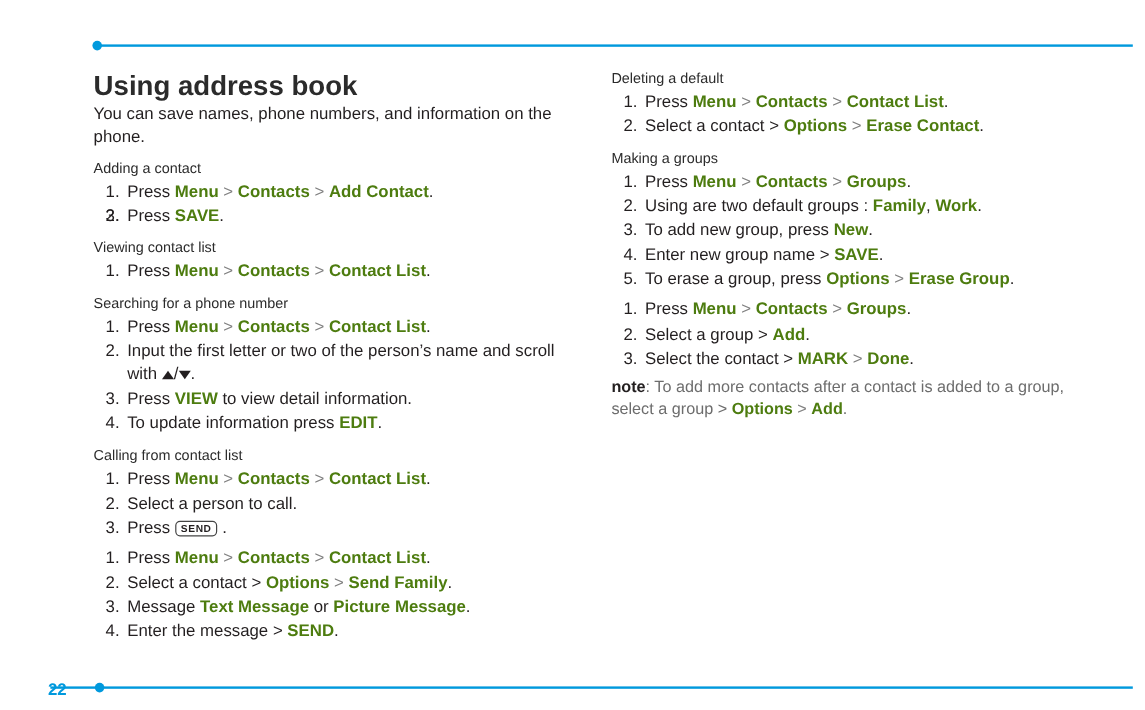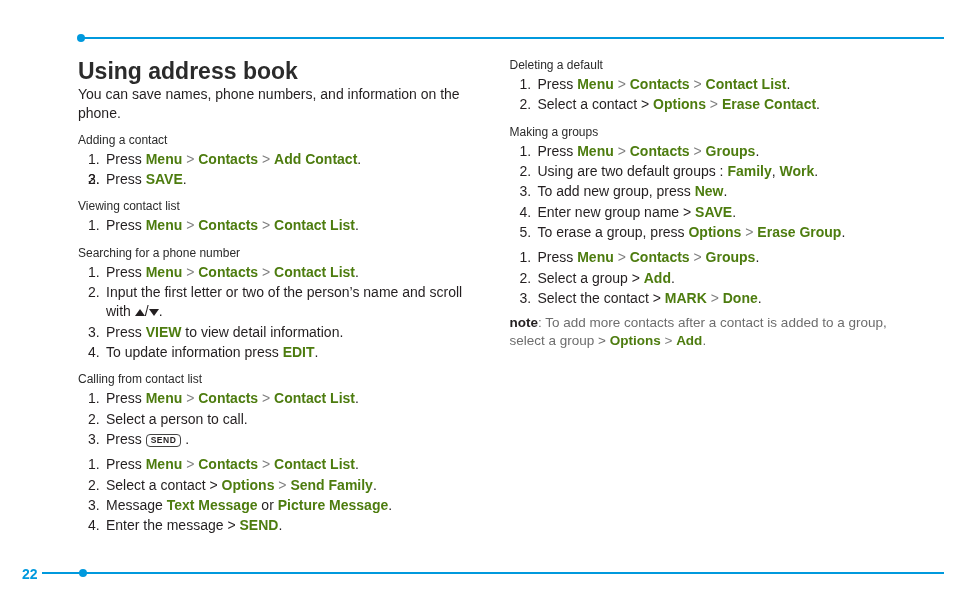--- a/index.html
+++ b/index.html
@@ -43,21 +43,21 @@
     left: 37px;
     top: -5px;
     width: 8px;
     height: 8px;
     background: #0099dd;
     border-radius: 50%;
   }
   .page-num {
     position: absolute;
     bottom: 10px;
-    left: 22px;
+    left: 40px;
     font-weight: bold;
     font-size: 14px;
     color: #0099dd;
   }
   .content {
     position: absolute;
     top: 58px;
     left: 78px;
     right: 45px;
     bottom: 40px;

